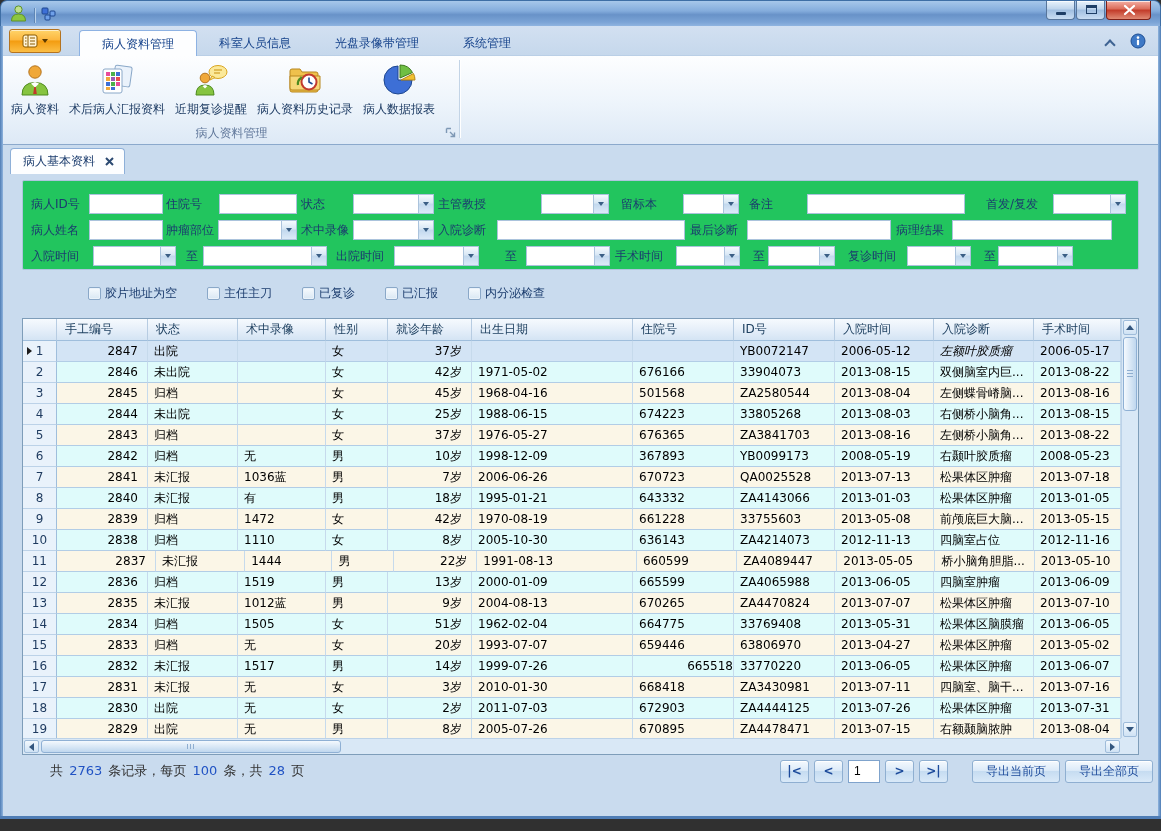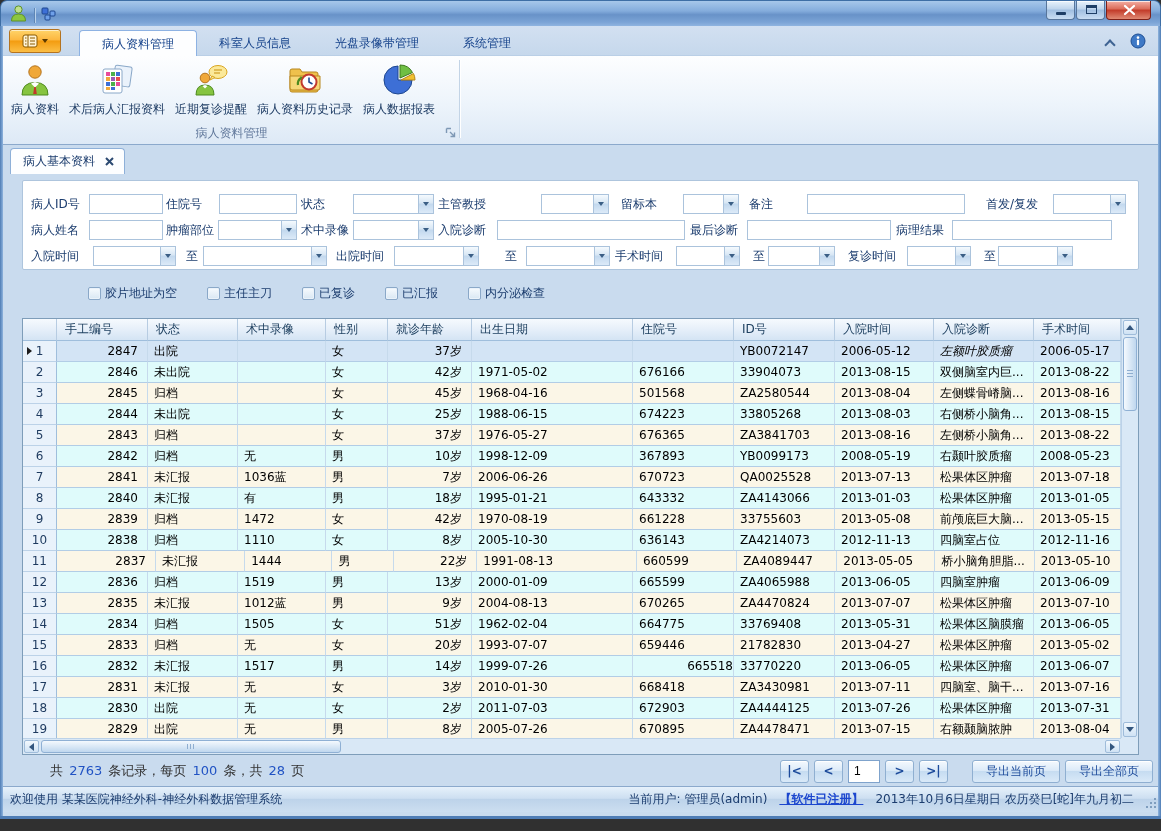--- a/index.html
+++ b/index.html
@@ -88,21 +88,21 @@
   .doc-tab {
     position:absolute; left:7px; bottom:0; height:26px; display:inline-flex; align-items:center; gap:10px;
     padding:0 10px 0 12px; background:#FDFEFF; border:1px solid #8EB0D8; border-bottom:none;
     border-radius:4px 4px 0 0; font-size:12px; color:#1B3C6E;
   }
   .doc-close { display:flex; }
 
   
   .filter-box {
     position:absolute; left:22px; top:180px; width:1117px; height:90px;
-    background:#ffffff; border:1px solid #AEC5DD; border-radius:2px; padding:13px 0 0 8px;
+    background:#22c55e; border:1px solid #AEC5DD; border-radius:2px; padding:13px 0 0 8px;
   }
   .frow { height:20px; margin-bottom:6px; display:flex; align-items:center; }
   .flabel { display:inline-block; font-size:12px; color:#1B3C6E; white-space:nowrap; overflow:visible; }
   .finput { height:20px; background:#fff; border:1px solid #ABC3DC; display:inline-block; }
   .fcombo { height:20px; background:#fff; border:1px solid #ABC3DC; display:inline-flex; justify-content:flex-end; }
   .fcbtn {
     width:15px; height:100%; border-left:1px solid #ABC3DC;
     background:linear-gradient(180deg,#F5FAFE 0%,#D7E6F4 45%,#C2D8EE 50%,#DCEAF8 100%);
     display:flex; align-items:center; justify-content:center;
   }
@@ -720,21 +720,21 @@
         </div>
         <div class="trow cream">
           <div class="cell rowhdr" style="width: 34px;">15</div>
           <div class="cell r" style="width: 91px;">2833</div>
           <div class="cell" style="width: 90px;">归档</div>
           <div class="cell" style="width: 88px;">无</div>
           <div class="cell" style="width: 62px;">女</div>
           <div class="cell r" style="width: 84px;">20岁</div>
           <div class="cell" style="width: 161px;">1993-07-07</div>
           <div class="cell" style="width: 101px;">659446</div>
-          <div class="cell" style="width: 101px;">21782830</div>
+          <div class="cell" style="width: 101px;">63806970</div>
           <div class="cell" style="width: 99px;">2013-04-27</div>
           <div class="cell" style="width: 100px;">松果体区肿瘤</div>
           <div class="cell" style="width: 87px;">2013-05-02</div>
         </div>
         <div class="trow cyan">
           <div class="cell rowhdr" style="width: 34px;">16</div>
           <div class="cell r" style="width: 91px;">2832</div>
           <div class="cell" style="width: 90px;">未汇报</div>
           <div class="cell" style="width: 88px;">1517</div>
           <div class="cell" style="width: 62px;">男</div>
@@ -819,27 +819,18 @@
       <div class="abtn pgbtn">&lt;</div>
       <input class="pg-input" value="1" style="">
       <div class="abtn pgbtn">&gt;</div>
       <div class="abtn pgbtn">&gt;|</div>
       <div class="gap18"></div>
       <div class="abtn export">导出当前页</div>
       <div class="abtn export">导出全部页</div>
     </div>
   </div>
 
-  <div class="statusbar">
-    <span class="sb-left">欢迎使用 某某医院神经外科-神经外科数据管理系统</span>
-    <div class="sb-right">
-      <span>当前用户: 管理员(admin)</span>
-      <span class="sb-link">【软件已注册】</span>
-      <span>2013年10月6日星期日 农历癸巳[蛇]年九月初二</span>
-    </div>
-    <span class="grip"></span>
-  </div>
 
   <div class="b-left"></div>
   <div class="b-right"></div>
   <div class="b-bottom"></div>
   <div class="bottom-shadow"></div>
 </div>
 
 </body></html>

